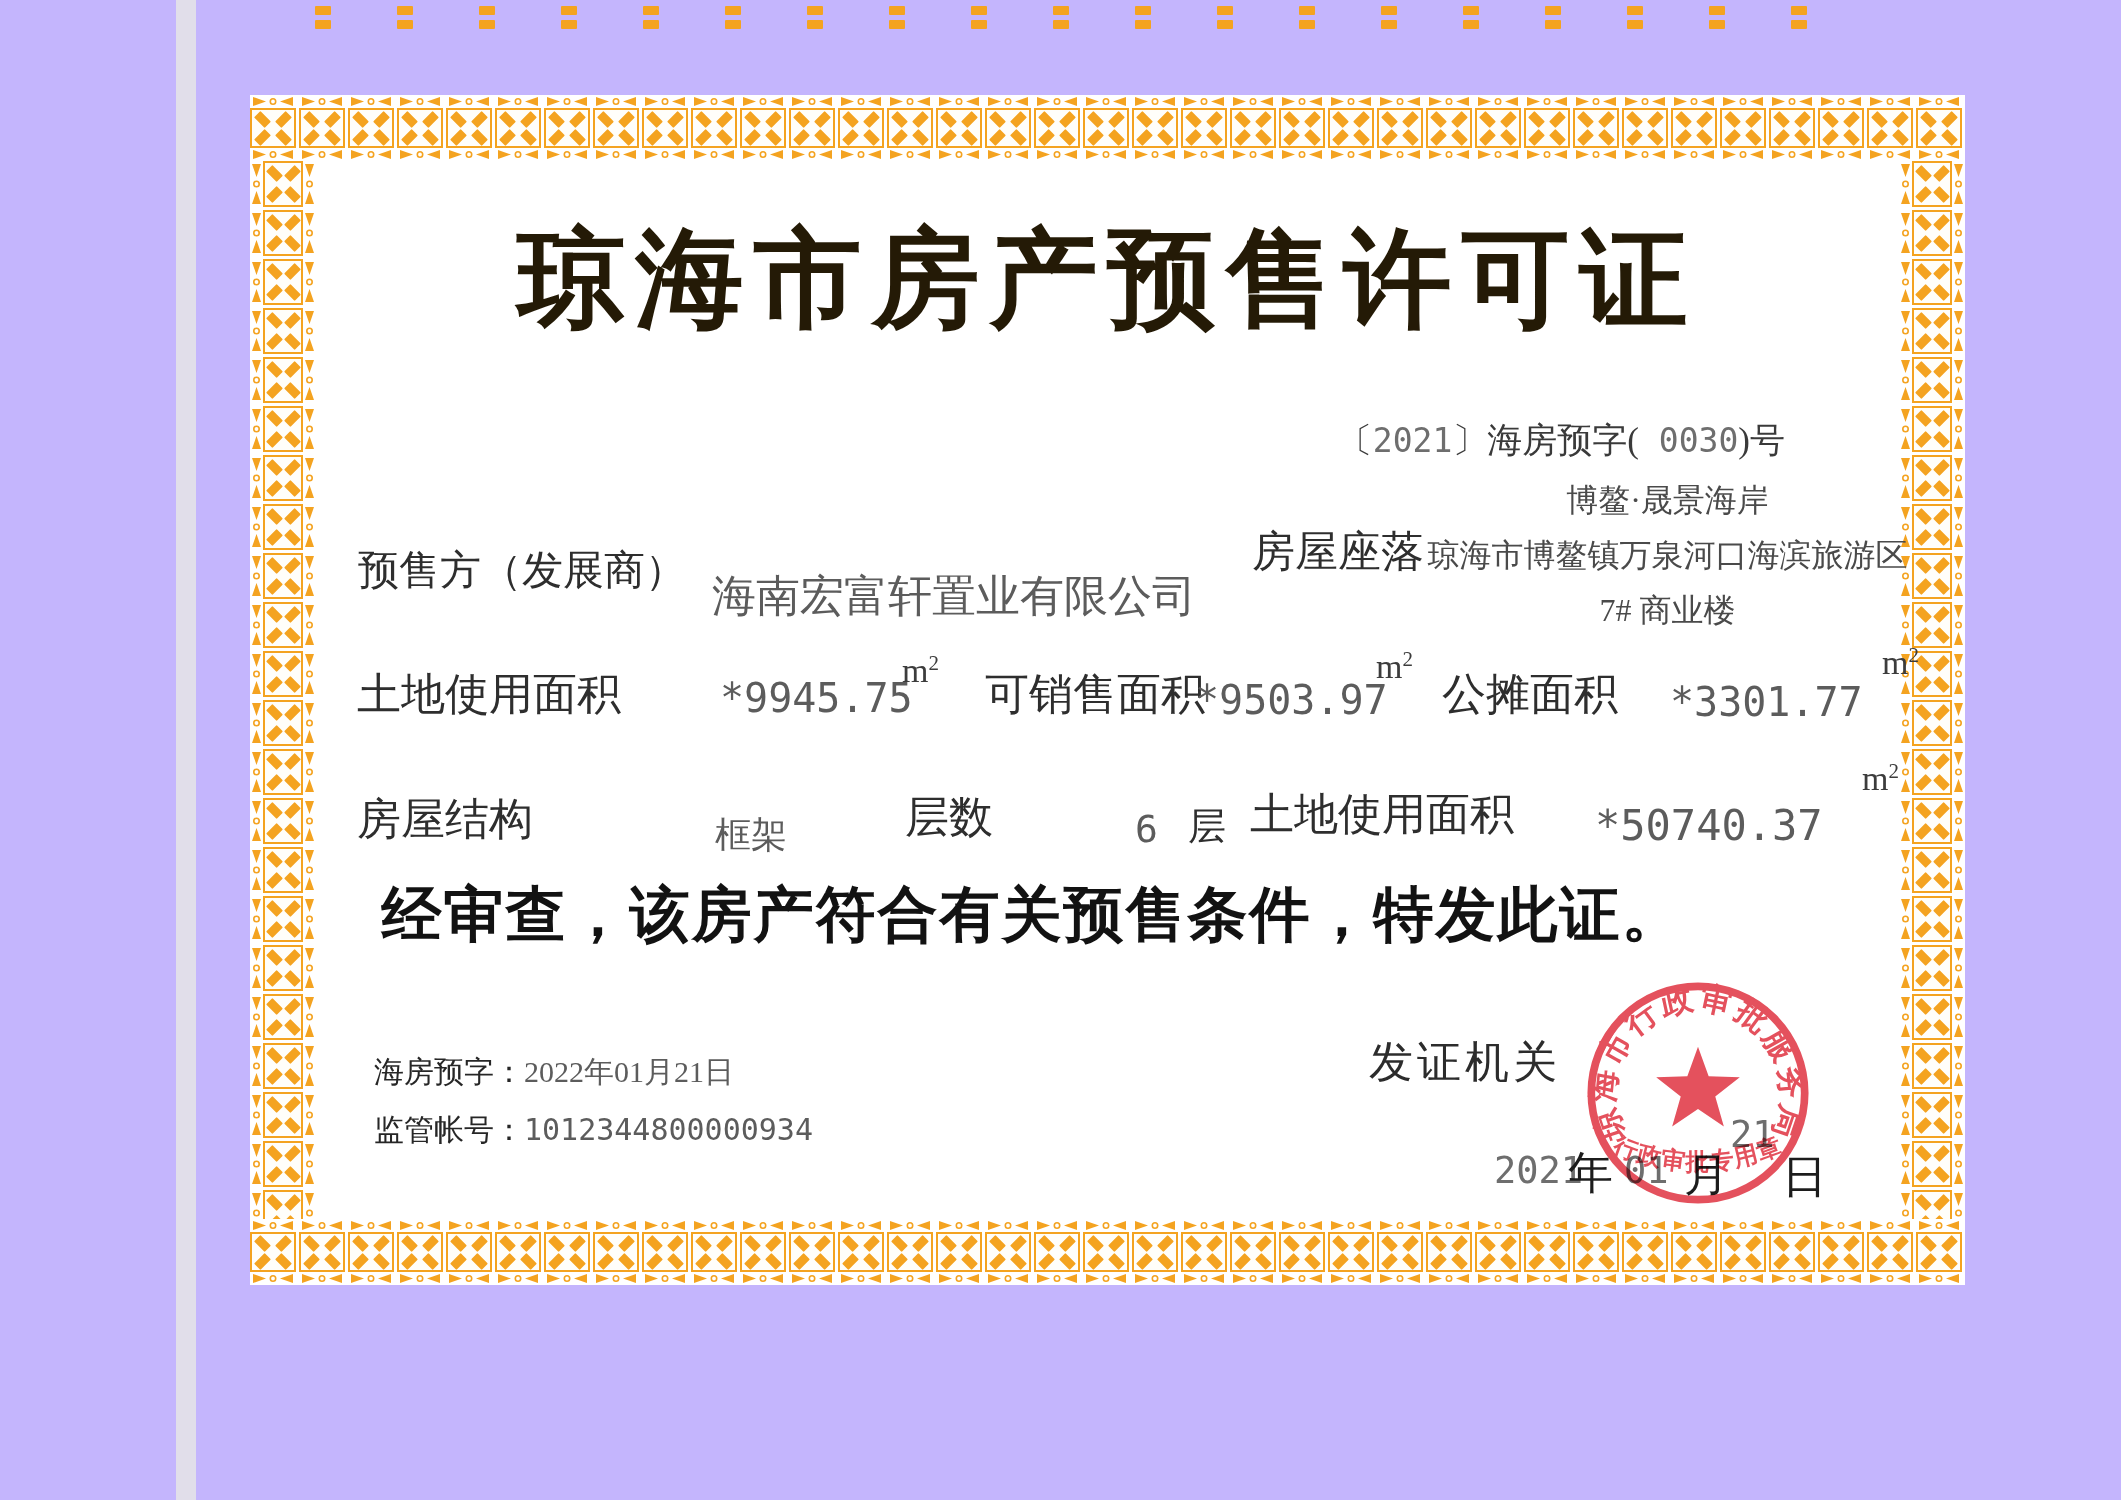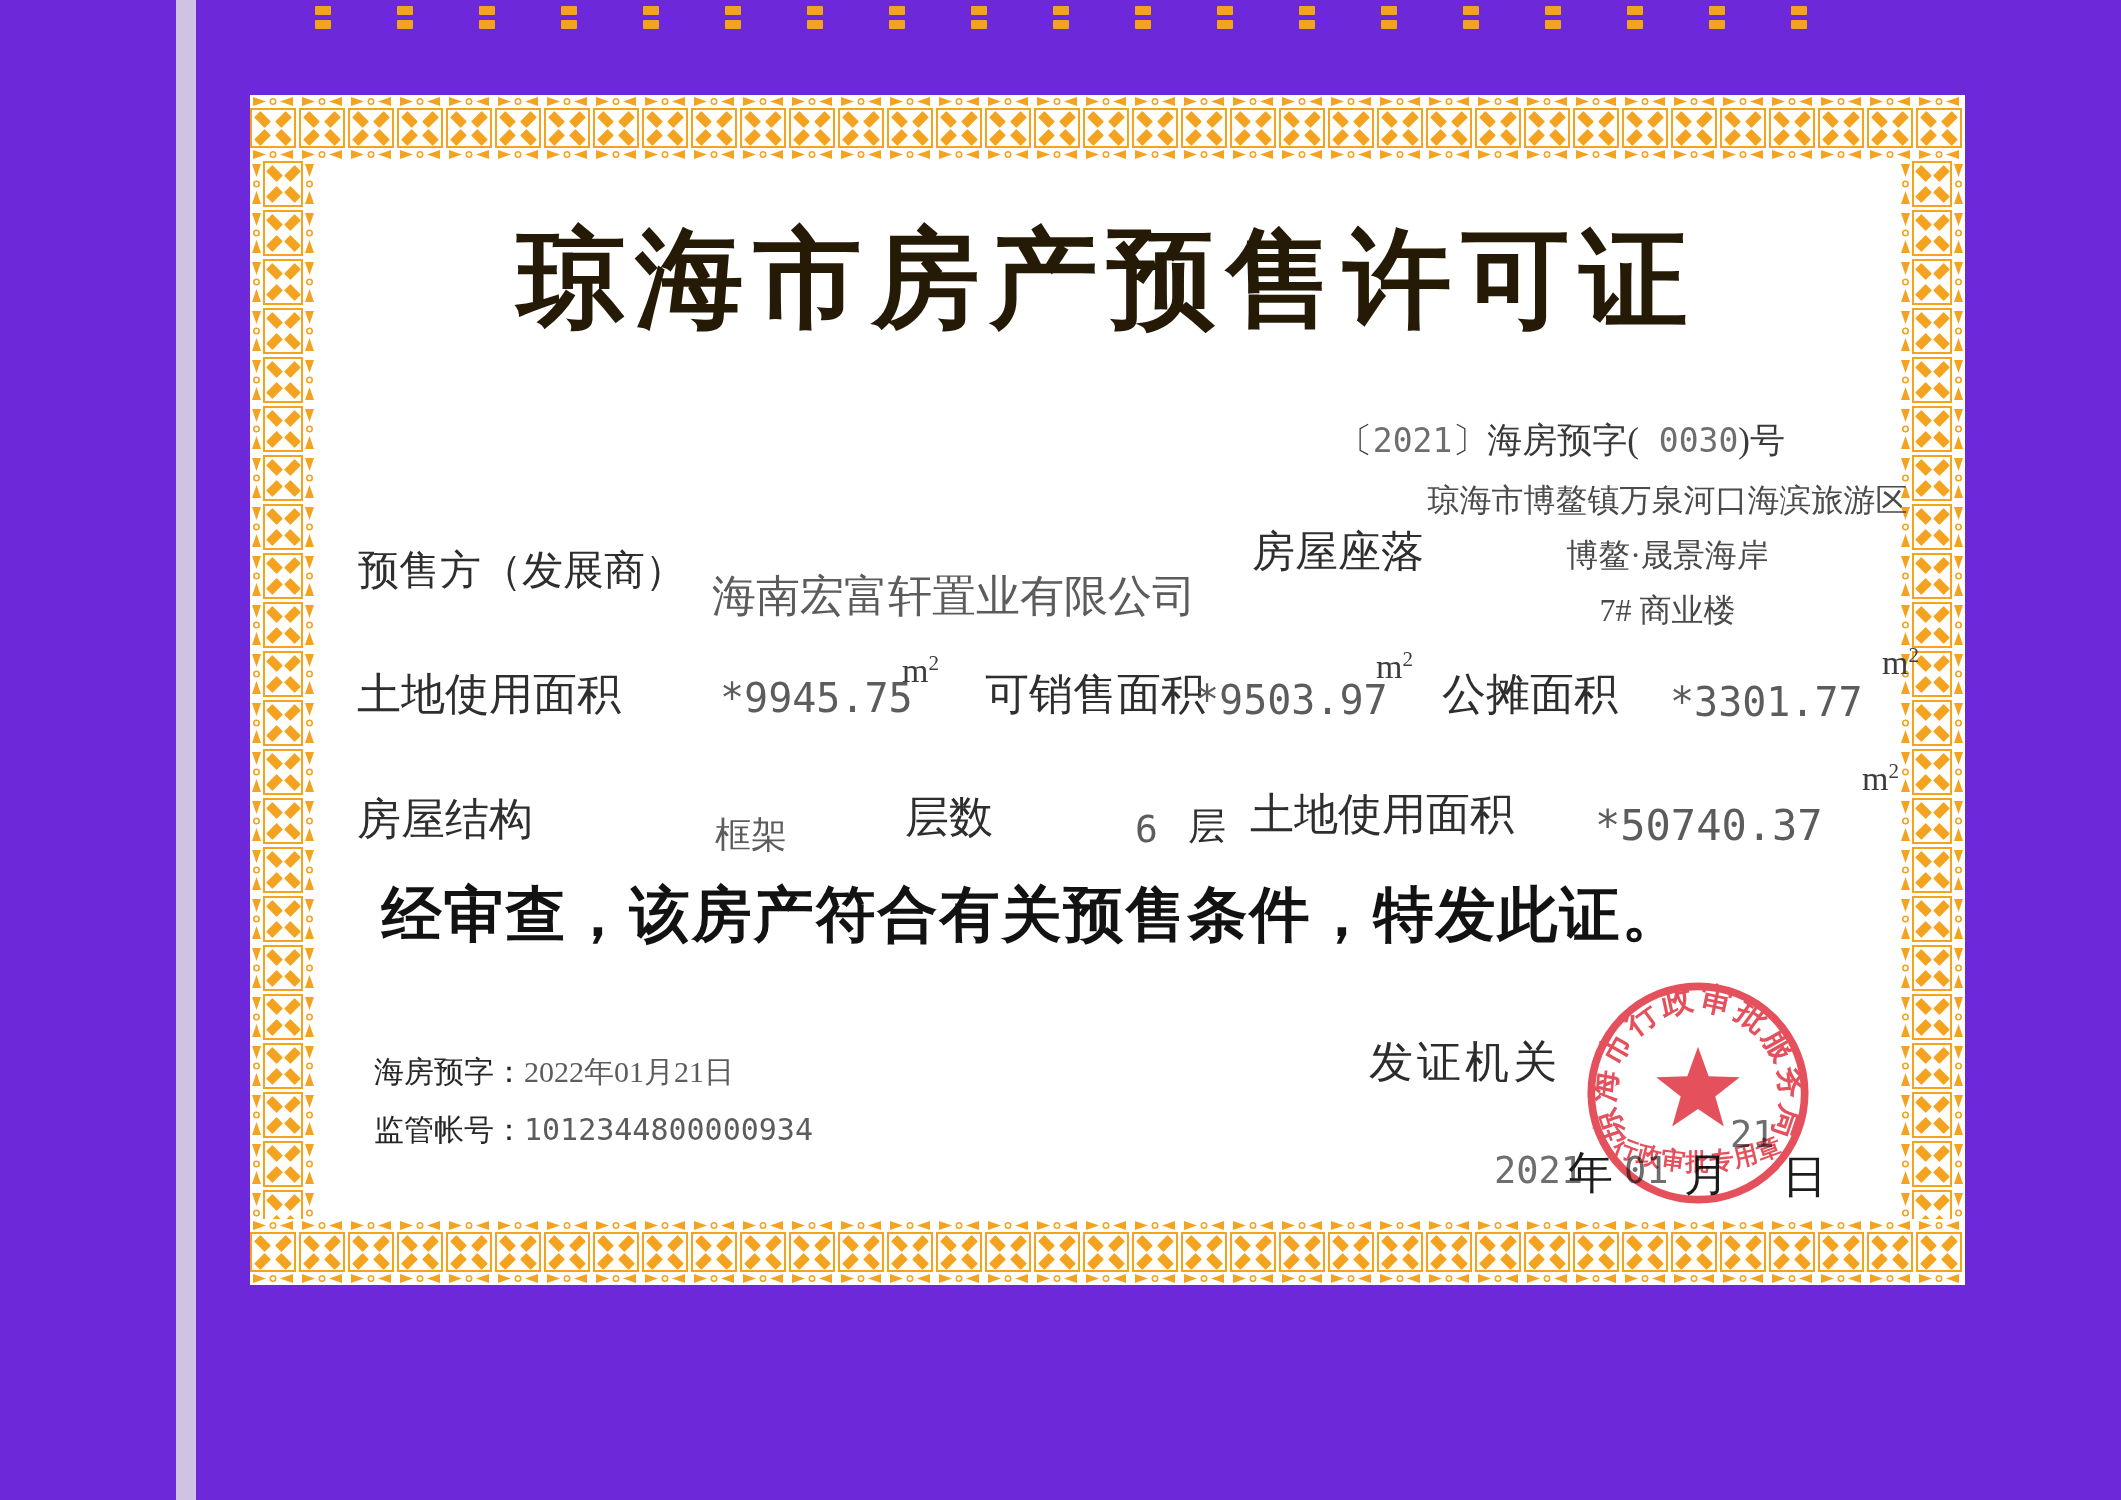--- a/index.html
+++ b/index.html
@@ -5,21 +5,21 @@
   :root{
     --orange:#F4A320;
     --seal:#E2424F;
     --ink:#241A06;
     --label:#2E2E2E;
     --gray:#5C5C5C;
     --vgray:#6E6E6E;
   }
   *{margin:0;padding:0;box-sizing:border-box}
   body{background:#fff;font-family:"Liberation Serif","DejaVu Serif",serif}
-  .stage{position:relative;width:2121px;height:1500px;background:#6d28d9;overflow:hidden}
+  .stage{position:relative;width:2121px;height:1500px;background:#c4b5fd;overflow:hidden}
 
   
   .scan-strip{position:absolute;left:176px;top:0;width:20px;height:100%;background:#e9e9e5;opacity:.8}
 
   
   .artifacts{position:absolute;left:315px;top:4px;width:1580px;height:34px;display:flex;gap:66px;overflow:hidden}
   .art{display:flex;flex-direction:column;gap:5px;flex:0 0 auto;padding-top:2px}
   .art i{width:16px;height:9px;background:var(--orange);border-radius:1px;display:block}
 
   
@@ -2026,22 +2026,22 @@
         </svg>
       </div>
 
     <div class="title">琼海市房产预售许可证</div>
 
     <div class="docnum">
       <span>〔</span><span class="num">2021</span><span>〕</span><span>海房预字(</span><span class="num"> 0030</span><span>)号</span>
     </div>
 
     <div class="loc-col">
+      <div>博鳌·晟景海岸</div>
       <div>琼海市博鳌镇万泉河口海滨旅游区</div>
-      <div>博鳌·晟景海岸</div>
       <div>7# 商业楼</div>
     </div>
 
     <div class="dev-label">预售方（发展商）</div>
     <div class="dev-value">海南宏富轩置业有限公司</div>
     <div class="loc-label">房屋座落</div>
 
     <span class="lab" style="left:107px;top:570px">土地使用面积</span>
     <span class="val" style="left:470px;top:580px;font-size:40px">*9945.75</span>
     <span class="unit" style="left:652px;top:556px"><span>m</span><sup>2</sup></span>

